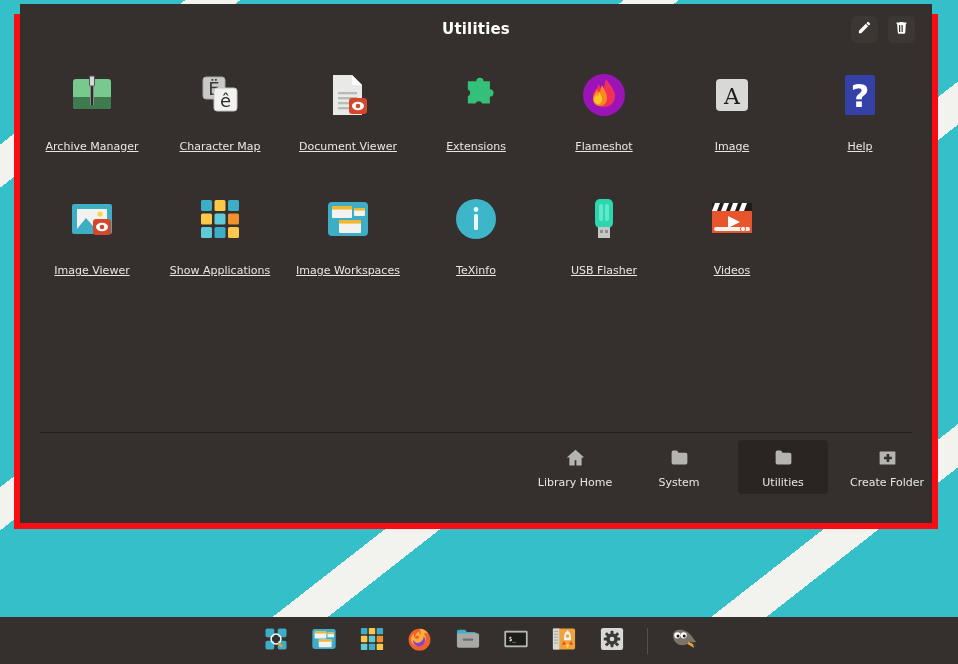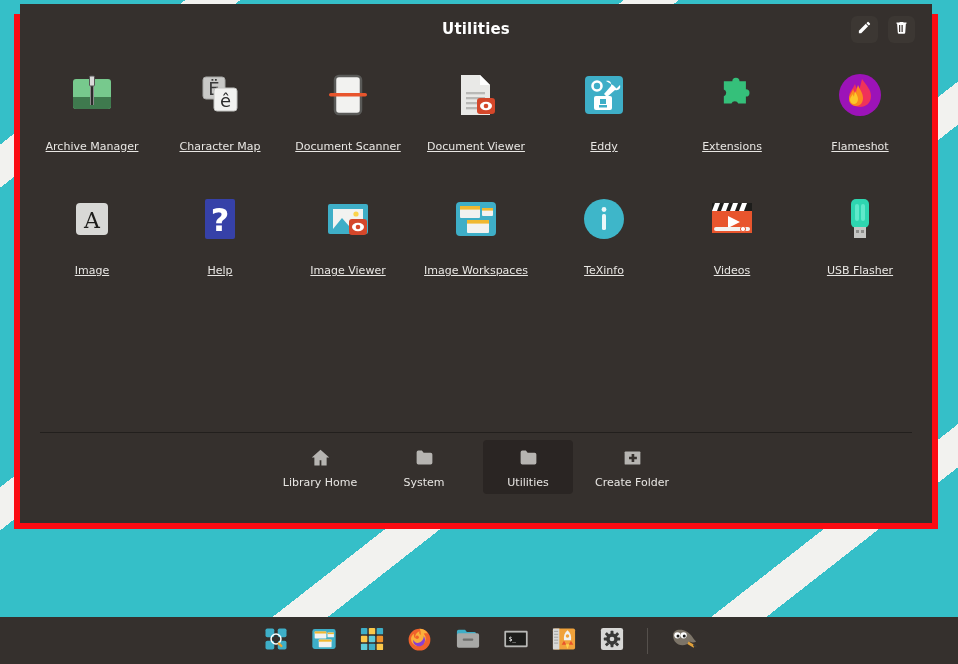--- a/index.html
+++ b/index.html
@@ -112,21 +112,21 @@
     height: 1px;
     background: #221f1d;
     margin: 0 20px;
     flex: 0 0 auto;
   }
   #folder-nav {
     flex: 0 0 auto;
     height: 74px;
     display: flex;
     align-items: center;
-    justify-content: center;
+    justify-content: flex-end;
     gap: 14px;
     padding-bottom: 6px;
   }
   .folder-item {
     width: 90px;
     height: 54px;
     display: flex;
     flex-direction: column;
     align-items: center;
     justify-content: center;
@@ -214,62 +214,40 @@
         <svg width="48" height="48" viewBox="0 0 48 48">
           <rect x="7" y="6" width="22" height="22" rx="3" fill="#c9c9c7" stroke="#a8a8a6" stroke-width="1"></rect>
           <text x="18" y="24" font-family="DejaVu Sans" font-size="18" fill="#3a3a3a" text-anchor="middle">Ë</text>
           <rect x="18" y="17" width="23" height="23" rx="3" fill="#f2f2f0" stroke="#c2c2c0" stroke-width="1"></rect>
           <text x="29.5" y="36" font-family="DejaVu Sans" font-size="18" fill="#2b2b2b" text-anchor="middle">ê</text>
         </svg>
       </div>
       <div class="app-label">Character Map</div>
     </div>
 
-    <div class="app-item">
-      <div class="app-icon">
-        <svg width="48" height="48" viewBox="0 0 48 48">
-          <rect x="11" y="5" width="26" height="38" rx="4" fill="#f2f2f0" stroke="#5a5a58" stroke-width="2.5"></rect>
-          <rect x="5" y="22" width="38" height="3.6" rx="1.8" fill="#e8552d"></rect>
-        </svg>
-      </div>
-      <div class="app-label">Document Scanner</div>
-    </div>
 
     <div class="app-item">
       <div class="app-icon">
         <svg width="48" height="48" viewBox="0 0 48 48">
           <path d="M9 4h19l10 10v30H9z" fill="#e9e9e7"></path>
           <path d="M28 4l10 10H28z" fill="#ffffff"></path>
           <g fill="#b9b9b7">
             <rect x="14" y="21" width="19" height="2.3"></rect>
             <rect x="14" y="26" width="19" height="2.3"></rect>
             <rect x="14" y="31" width="19" height="2.3"></rect>
             <rect x="14" y="36" width="12" height="2.3"></rect>
           </g>
           <rect x="25" y="27" width="18" height="16" rx="3" fill="#d4472a"></rect>
           <ellipse cx="34" cy="35" rx="6" ry="4.2" fill="#ffffff"></ellipse>
           <circle cx="34" cy="35" r="2.3" fill="#d4472a"></circle>
         </svg>
       </div>
       <div class="app-label">Document Viewer</div>
     </div>
 
-    <div class="app-item">
-      <div class="app-icon">
-        <svg width="48" height="48" viewBox="0 0 48 48">
-          <rect x="5" y="5" width="38" height="38" rx="4" fill="#3eaec7"></rect>
-          <circle cx="17" cy="15" r="4.5" fill="none" stroke="#ffffff" stroke-width="2.6"></circle>
-          <path d="M26 10c3.5-1 6 1.5 5 5l-7 8 3 3 8-7c3.5 1 6-1.5 5-5l-3.5 3.5-3-3z" fill="#ffffff"></path>
-          <rect x="14" y="25" width="18" height="14" rx="2" fill="#ffffff"></rect>
-          <rect x="20" y="28" width="6" height="5" fill="#3eaec7"></rect>
-          <rect x="19" y="34" width="8" height="2.5" fill="#3eaec7"></rect>
-        </svg>
-      </div>
-      <div class="app-label">Eddy</div>
-    </div>
 
     <div class="app-item">
       <div class="app-icon">
         <svg width="48" height="48" viewBox="0 0 48 48">
           <path d="M16 6h6a3.4 3.4 0 016.8 0h6v7.5a3.4 3.4 0 010 6.8V27h-7.2a3.4 3.4 0 00-6.4 0H14v-7a3.4 3.4 0 000-6.4V6z" transform="translate(1,4) scale(1.06)" fill="#35c07a"></path>
         </svg>
       </div>
       <div class="app-label">Extensions</div>
     </div>
 
@@ -314,20 +292,38 @@
           <circle cx="32" cy="19" r="2.6" fill="#fbd34a"></circle>
           <rect x="25" y="24" width="18" height="16" rx="3" fill="#d4472a"></rect>
           <ellipse cx="34" cy="32" rx="6" ry="4.2" fill="#ffffff"></ellipse>
           <circle cx="34" cy="32" r="2.3" fill="#d4472a"></circle>
         </svg>
       </div>
       <div class="app-label">Image Viewer</div>
     </div>
 
 
+    <div class="app-item">
+      <div class="app-icon">
+        <svg width="48" height="48" viewBox="0 0 48 48">
+          <g>
+            <rect x="5" y="5" width="11" height="11" rx="1.6" fill="#3eaec7"></rect>
+            <rect x="18.5" y="5" width="11" height="11" rx="1.6" fill="#fbc84a"></rect>
+            <rect x="32" y="5" width="11" height="11" rx="1.6" fill="#3eaec7"></rect>
+            <rect x="5" y="18.5" width="11" height="11" rx="1.6" fill="#fbc84a"></rect>
+            <rect x="18.5" y="18.5" width="11" height="11" rx="1.6" fill="#5fcbd9"></rect>
+            <rect x="32" y="18.5" width="11" height="11" rx="1.6" fill="#f0922b"></rect>
+            <rect x="5" y="32" width="11" height="11" rx="1.6" fill="#5fcbd9"></rect>
+            <rect x="18.5" y="32" width="11" height="11" rx="1.6" fill="#3eaec7"></rect>
+            <rect x="32" y="32" width="11" height="11" rx="1.6" fill="#fbc84a"></rect>
+          </g>
+        </svg>
+      </div>
+      <div class="app-label">Show Applications</div>
+    </div>
 
 
     <div class="app-item">
       <div class="app-icon">
         <svg width="48" height="48" viewBox="0 0 48 48">
           <rect x="4" y="7" width="40" height="34" rx="4" fill="#3eaec7"></rect>
           <g>
             <rect x="8" y="11" width="20" height="12" rx="1" fill="#f2f2f0"></rect>
             <rect x="8" y="11" width="20" height="3.6" fill="#f0b830"></rect>
             <rect x="30" y="13" width="11" height="8" rx="1" fill="#f2f2f0"></rect>
@@ -342,53 +338,53 @@
 
     <div class="app-item">
       <div class="app-icon">
         <svg width="48" height="48" viewBox="0 0 48 48">
           <circle cx="24" cy="24" r="20" fill="#3eb6c9"></circle>
           <circle cx="24" cy="14.5" r="2.4" fill="#eaf7f9"></circle>
           <rect x="22" y="19" width="4" height="16" rx="1.6" fill="#eaf7f9"></rect>
         </svg>
       </div>
       <div class="app-label">TeXinfo</div>
+    </div>
+
+    <div class="app-item">
+      <div class="app-icon">
+        <svg width="48" height="48" viewBox="0 0 48 48">
+          <rect x="15" y="4" width="18" height="29" rx="5" fill="#2ed6b0"></rect>
+          <rect x="19" y="9" width="4" height="17" rx="2" fill="#5fe9ca"></rect>
+          <rect x="25" y="9" width="4" height="17" rx="2" fill="#5fe9ca"></rect>
+          <rect x="18" y="32" width="12" height="11" fill="#c6c6c4"></rect>
+          <rect x="20" y="35" width="3" height="3" fill="#8d8d8b"></rect>
+          <rect x="25" y="35" width="3" height="3" fill="#8d8d8b"></rect>
+        </svg>
+      </div>
+      <div class="app-label">USB Flasher</div>
     </div>
 
     <div class="app-item">
       <div class="app-icon">
         <svg width="48" height="48" viewBox="0 0 48 48">
           <rect x="4" y="8" width="40" height="8" fill="#1d1d1b"></rect>
           <g fill="#ffffff">
             <polygon points="7,8 12,8 9,16 4,16"></polygon>
             <polygon points="16,8 21,8 18,16 13,16"></polygon>
             <polygon points="25,8 30,8 27,16 22,16"></polygon>
             <polygon points="34,8 39,8 36,16 31,16"></polygon>
           </g>
           <rect x="4" y="16" width="40" height="22" fill="#e8552d"></rect>
           <polygon points="20,21 32,27 20,33" fill="#ffffff"></polygon>
           <rect x="6" y="32" width="36" height="4" rx="2" fill="#f2f2f0"></rect>
           <circle cx="35" cy="34" r="2.6" fill="#ffffff" stroke="#e8552d" stroke-width="1"></circle>
         </svg>
       </div>
       <div class="app-label">Videos</div>
-    </div>
-
-    <div class="app-item">
-      <div class="app-icon">
-        <svg width="48" height="48" viewBox="0 0 48 48">
-          <rect x="15" y="4" width="18" height="29" rx="5" fill="#2ed6b0"></rect>
-          <rect x="19" y="9" width="4" height="17" rx="2" fill="#5fe9ca"></rect>
-          <rect x="25" y="9" width="4" height="17" rx="2" fill="#5fe9ca"></rect>
-          <rect x="18" y="32" width="12" height="11" fill="#c6c6c4"></rect>
-          <rect x="20" y="35" width="3" height="3" fill="#8d8d8b"></rect>
-          <rect x="25" y="35" width="3" height="3" fill="#8d8d8b"></rect>
-        </svg>
-      </div>
-      <div class="app-label">USB Flasher</div>
     </div>
   </div>
 
   <div id="panel-divider"></div>
 
   <div id="folder-nav">
 
     <div class="folder-item">
       <div class="folder-icon">
         <svg width="21" height="21" viewBox="0 0 24 24" fill="#b6b4b1">

